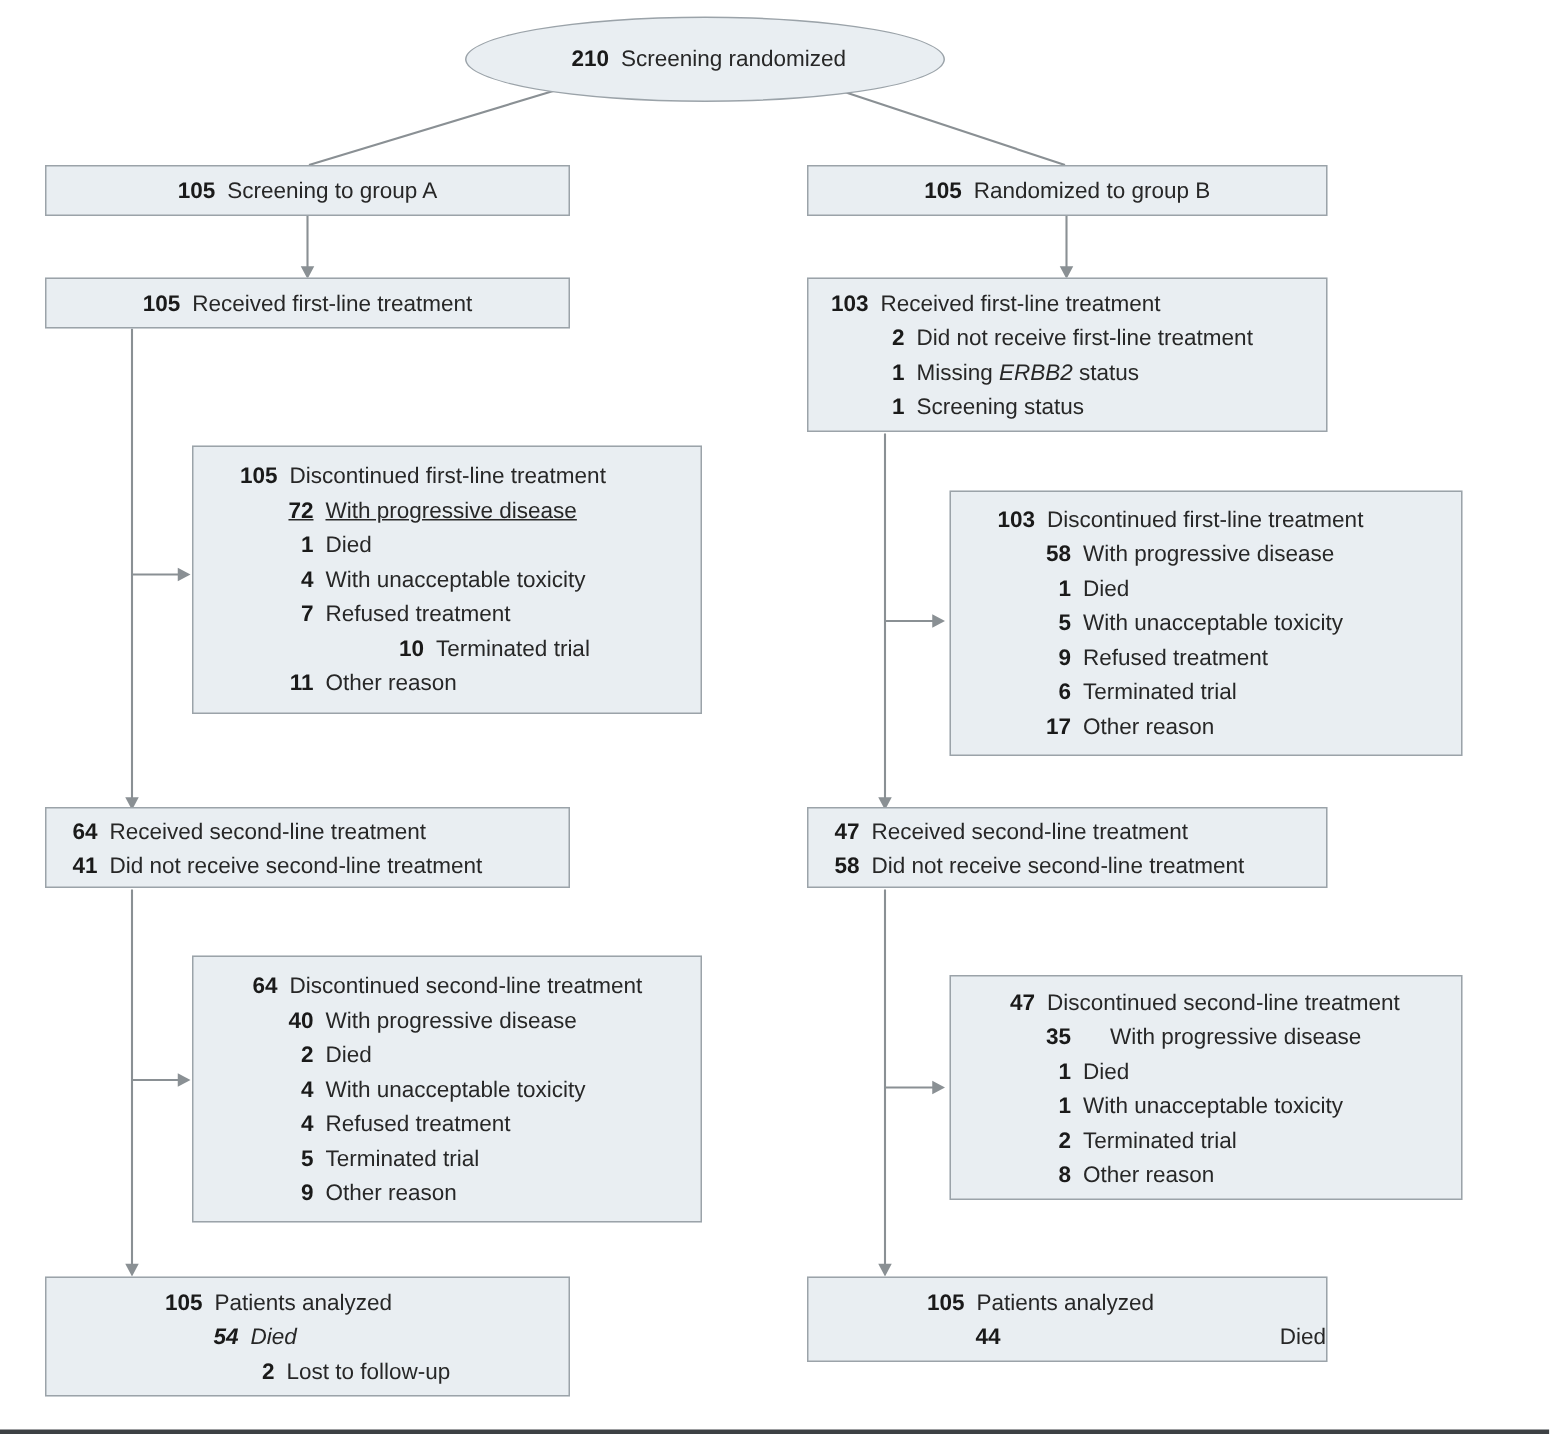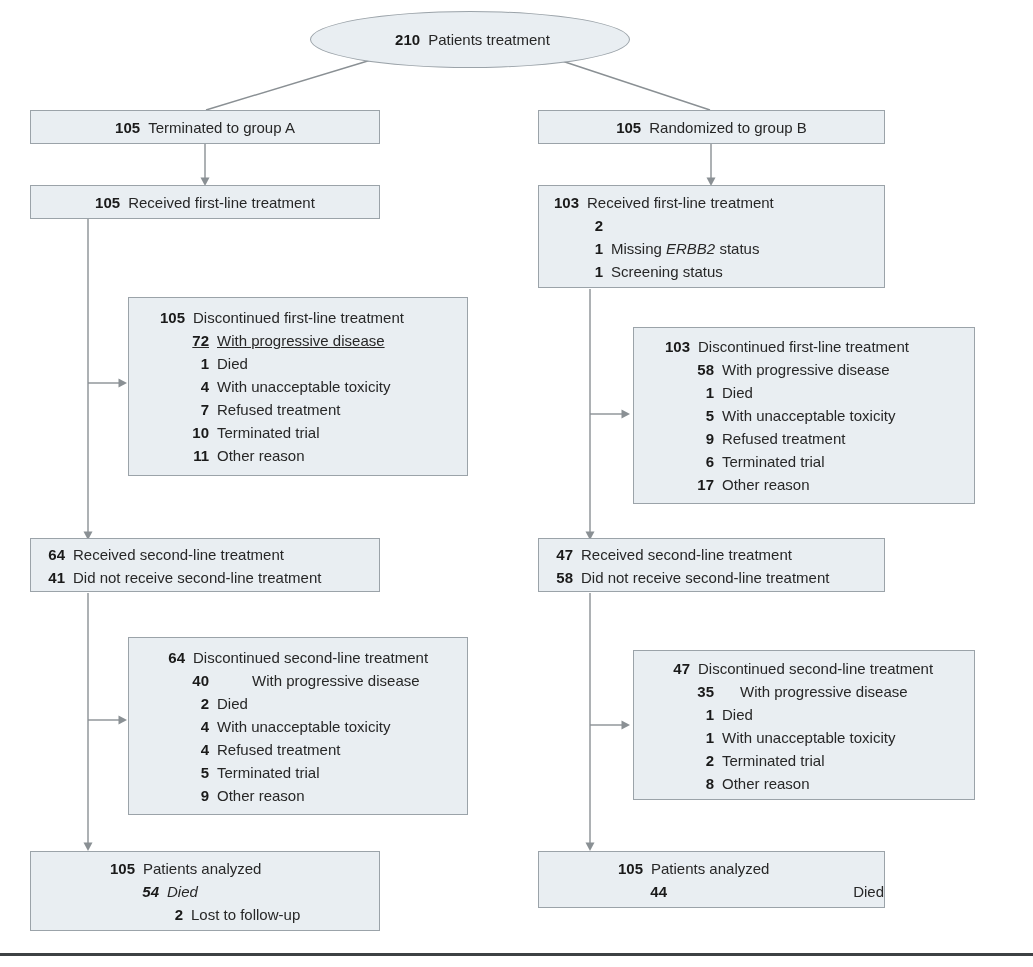--- a/index.html
+++ b/index.html
@@ -81,28 +81,28 @@
 
     <path d="M590 593 L590 843"></path>
     <polygon points="590,851 585.5,842.5 594.5,842.5"></polygon>
     <path d="M590 725 L622 725"></path>
     <polygon points="630,725 621.5,720.5 621.5,729.5"></polygon>
   </svg>
 
   <div class="ellipse" style="left:310px;top:11px;width:320px;height:57px;">
       <div class="row" style="margin-left: 0px;">
         <span class="num">210</span>
-        <span class="txt">Patients treatment</span>
+        <span class="txt">Screening randomized</span>
       </div>
     </div>
 
   <div class="box center" style="left:30px;top:110px;width:350px;height:34px;">
       <div class="row" style="margin-left: 0px;">
         <span class="num">105</span>
-        <span class="txt">Terminated to group A</span>
+        <span class="txt">Screening to group A</span>
       </div>
     </div>
 
   <div class="box center" style="left:538px;top:110px;width:347px;height:34px;">
       <div class="row" style="margin-left: 0px;">
         <span class="num">105</span>
         <span class="txt">Randomized to group B</span>
       </div>
     </div>
 
@@ -113,20 +113,21 @@
       </div>
     </div>
 
   <div class="box" style="left:538px;top:185px;width:347px;height:103px;padding:5px 0 0 10px;">
       <div class="row" style="margin-left: 0px;">
         <span class="num">103</span>
         <span class="txt">Received first-line treatment</span>
       </div>
       <div class="row" style="margin-left: 24px;">
         <span class="num">2</span>
+        <span class="txt">Did not receive first-line treatment</span>
       </div>
       <div class="row" style="margin-left: 24px;">
         <span class="num">1</span>
         <span class="txt">Missing <i>ERBB2</i> status</span>
       </div>
       <div class="row" style="margin-left: 24px;">
         <span class="num">1</span>
         <span class="txt">Screening status</span>
       </div>
     </div>
@@ -145,21 +146,21 @@
         <span class="txt">Died</span>
       </div>
       <div class="row" style="margin-left: 24px;">
         <span class="num">4</span>
         <span class="txt">With unacceptable toxicity</span>
       </div>
       <div class="row" style="margin-left: 24px;">
         <span class="num">7</span>
         <span class="txt">Refused treatment</span>
       </div>
-      <div class="row" style="margin-left: 24px;">
+      <div class="row" style="margin-left: 24px; justify-content: center;">
         <span class="num">10</span>
         <span class="txt">Terminated trial</span>
       </div>
       <div class="row" style="margin-left: 24px;">
         <span class="num">11</span>
         <span class="txt">Other reason</span>
       </div>
     </div>
 
   <div class="box" style="left:633px;top:327px;width:342px;height:177px;padding:7px 0 0 26px;">
@@ -213,21 +214,21 @@
         <span class="num">58</span>
         <span class="txt">Did not receive second-line treatment</span>
       </div>
     </div>
 
   <div class="box" style="left:128px;top:637px;width:340px;height:178px;padding:8px 0 0 26px;">
       <div class="row" style="margin-left: 0px;">
         <span class="num">64</span>
         <span class="txt">Discontinued second-line treatment</span>
       </div>
-      <div class="row" style="margin-left: 24px; gap: 35px;">
+      <div class="row" style="margin-left: 24px;">
         <span class="num">40</span>
         <span class="txt">With progressive disease</span>
       </div>
       <div class="row" style="margin-left: 24px;">
         <span class="num">2</span>
         <span class="txt">Died</span>
       </div>
       <div class="row" style="margin-left: 24px;">
         <span class="num">4</span>
         <span class="txt">With unacceptable toxicity</span>

